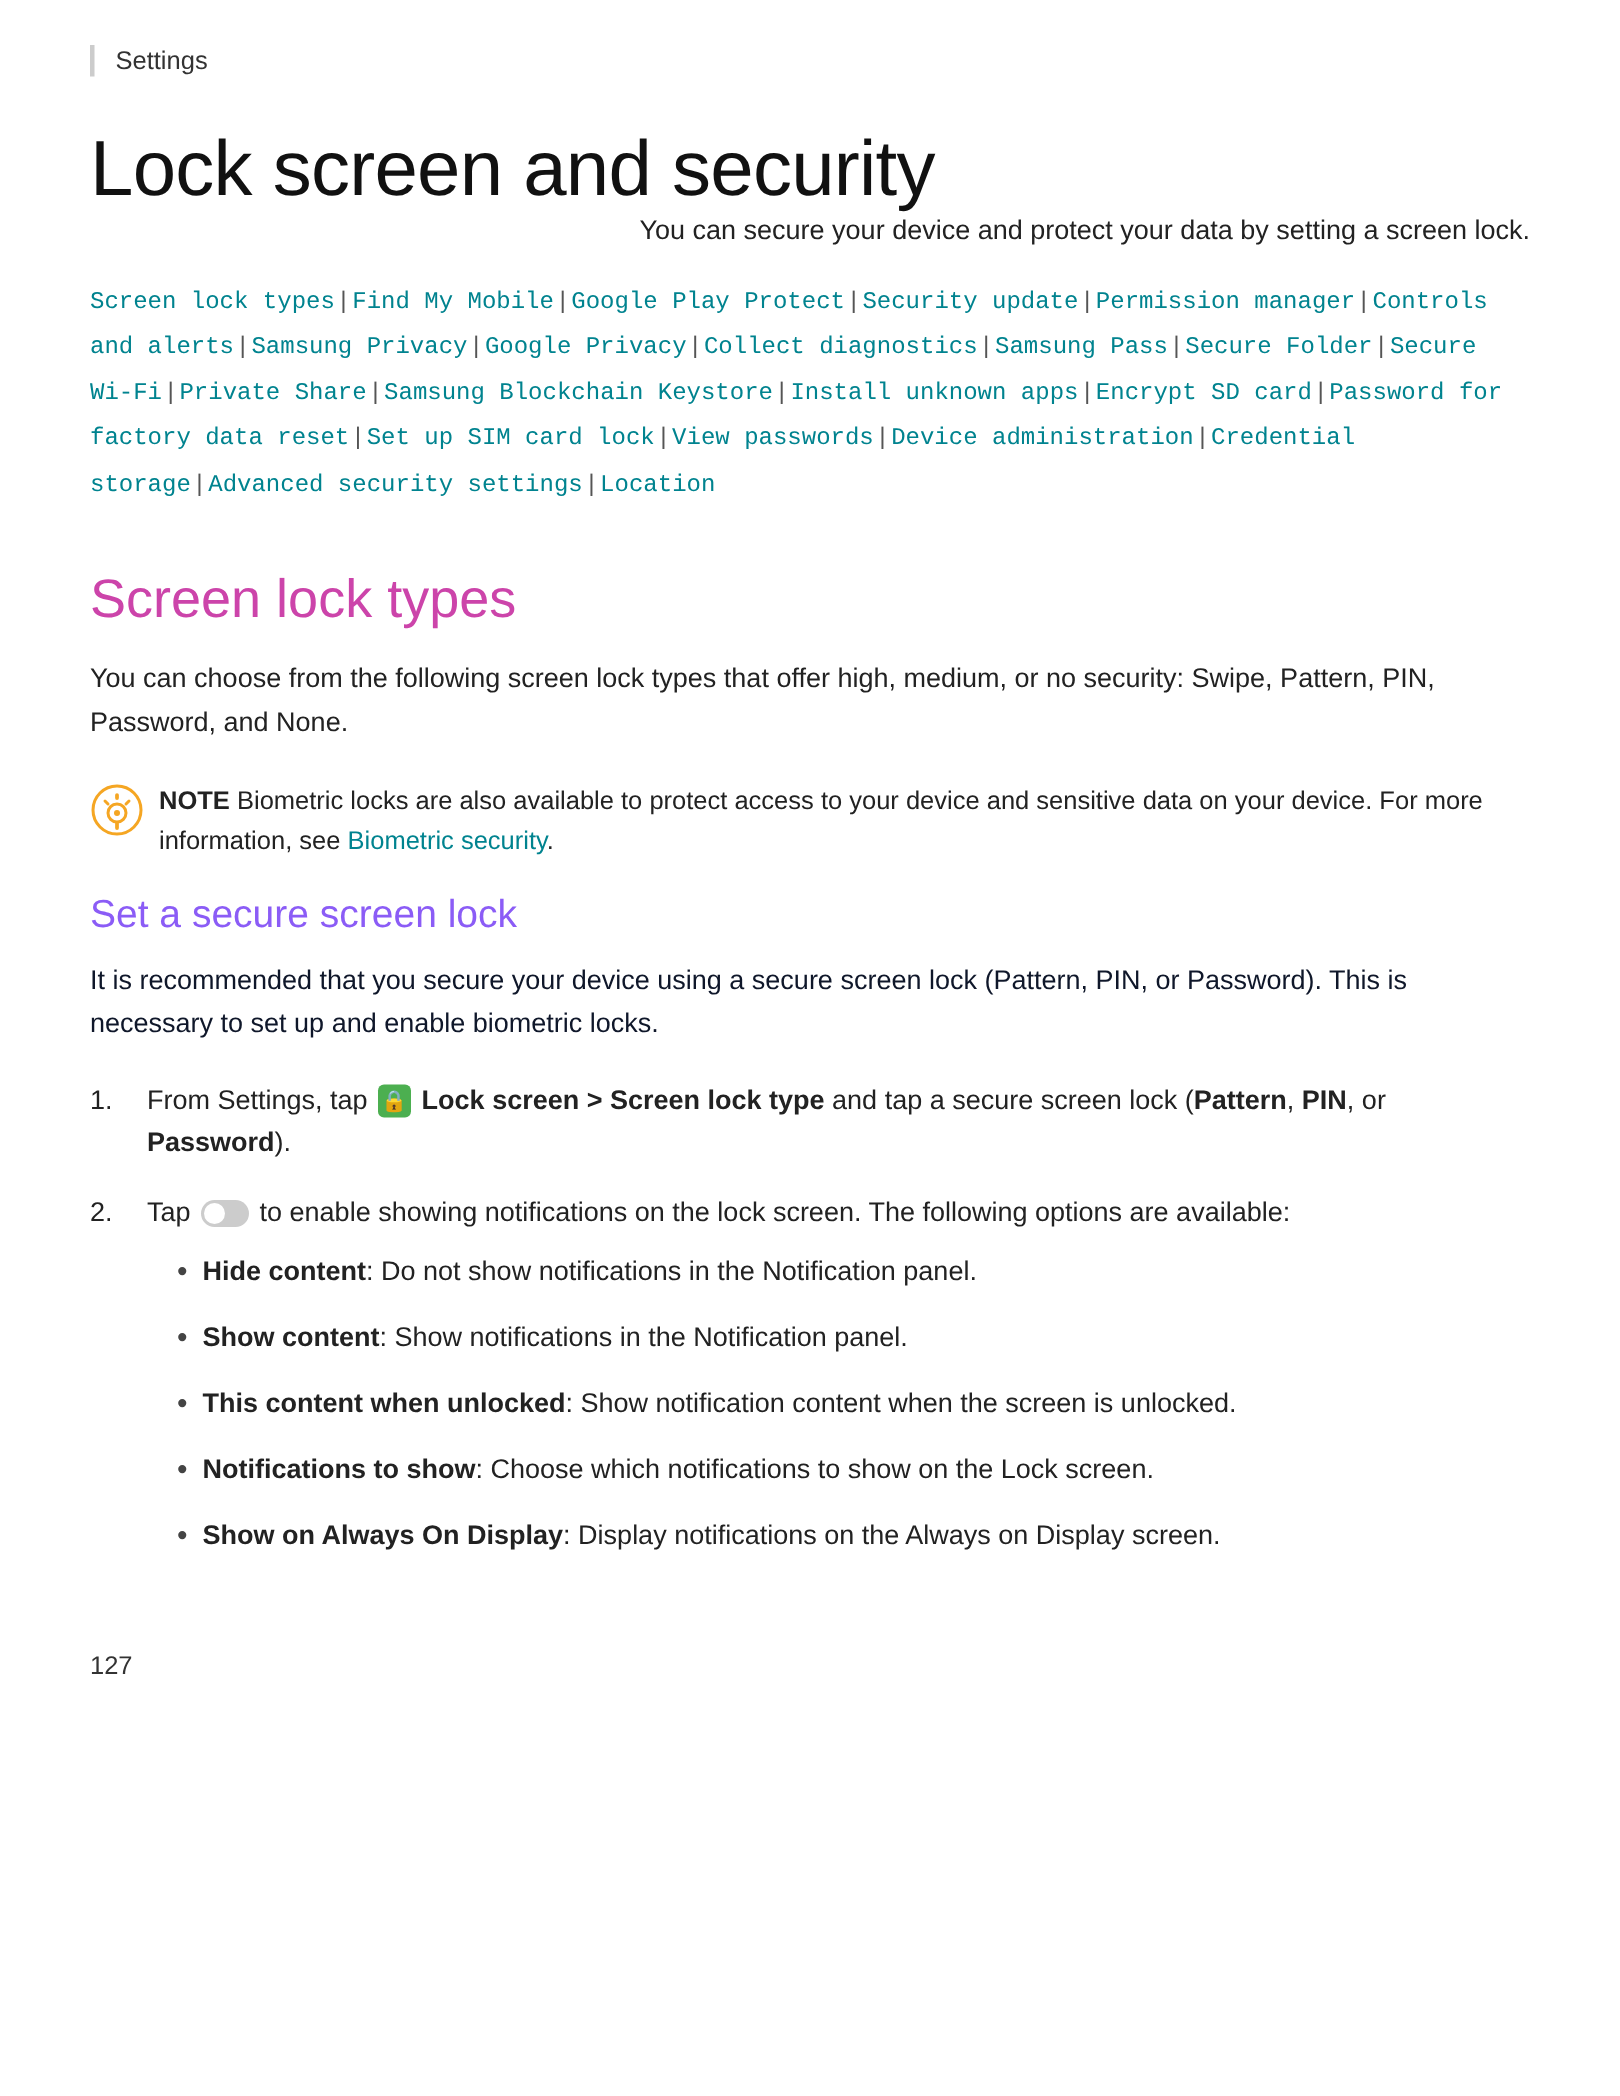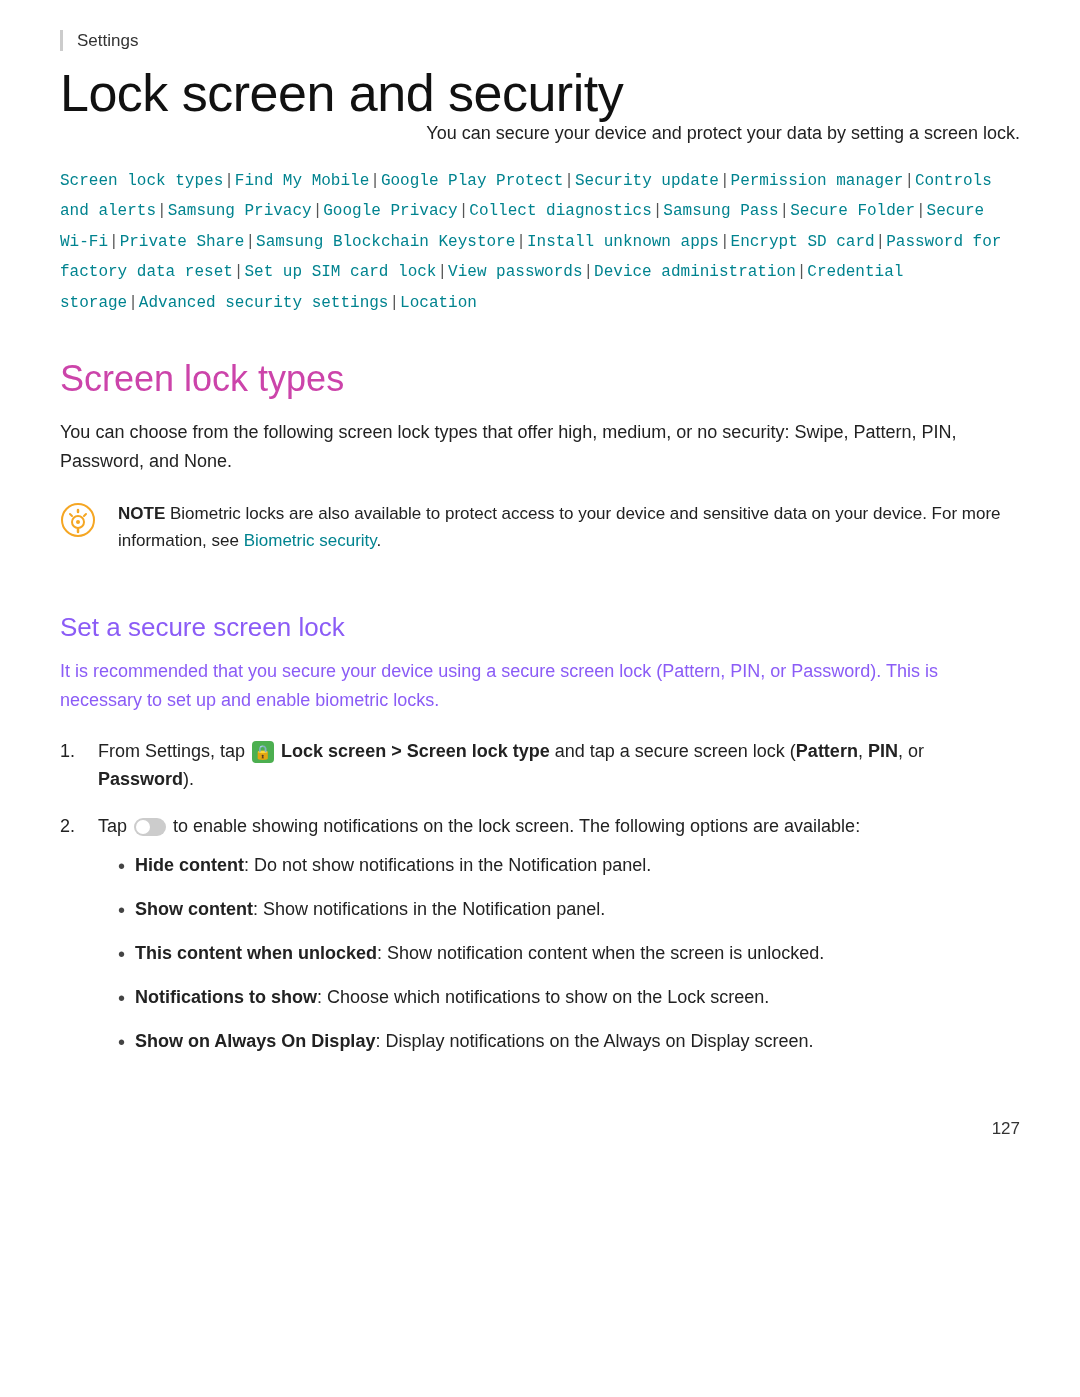--- a/index.html
+++ b/index.html
@@ -14,21 +14,21 @@
       font-size: 18px;
       color: #1a1a1a;
       width: 1080px;
       min-height: 1397px;
       padding: 30px 60px 60px 60px;
     }
 
     .breadcrumb-bar {
       border-left: 3px solid #cccccc;
       padding-left: 14px;
-      margin-bottom: 12px;
+      margin-bottom: 32px;
     }
 
     .breadcrumb-text {
       font-size: 17px;
       color: #333333;
       font-family: Arial, sans-serif;
     }
 
     .page-title {
       font-size: 52px;
@@ -75,22 +75,22 @@
       font-size: 18px;
       color: #222222;
       margin-bottom: 24px;
       font-family: Arial, sans-serif;
       line-height: 1.6;
     }
 
     .note-box {
       display: flex;
       align-items: flex-start;
-      gap: 22px;
-      margin-bottom: 58px;
+      gap: 10px;
+      margin-bottom: 20px;
     }
 
     .note-icon {
       flex-shrink: 0;
       width: 36px;
       height: 36px;
       margin-top: 2px;
     }
 
     .note-text {
@@ -112,21 +112,21 @@
     .subsection-title {
       font-size: 26px;
       font-weight: 400;
       color: #8b5cf6;
       margin-bottom: 14px;
       font-family: Arial, sans-serif;
     }
 
     .subsection-description {
       font-size: 18px;
-      color: #8b5cf6;
+      color: #0f172a;
       font-family: Arial, sans-serif;
       line-height: 1.6;
       margin-bottom: 22px;
     }
 
     .ordered-list {
       list-style: none;
       padding-left: 0;
       margin-bottom: 20px;
     }
@@ -213,21 +213,21 @@
     }
 
     .bullet-dot {
       flex-shrink: 0;
       font-size: 20px;
       line-height: 1.5;
       color: #444444;
     }
 
     .page-number {
-      text-align: right;
+      text-align: left;
       font-size: 17px;
       color: #333333;
       font-family: Arial, sans-serif;
       margin-top: 48px;
     }
   </style>
 </head>
 <body>
 
 <div>

